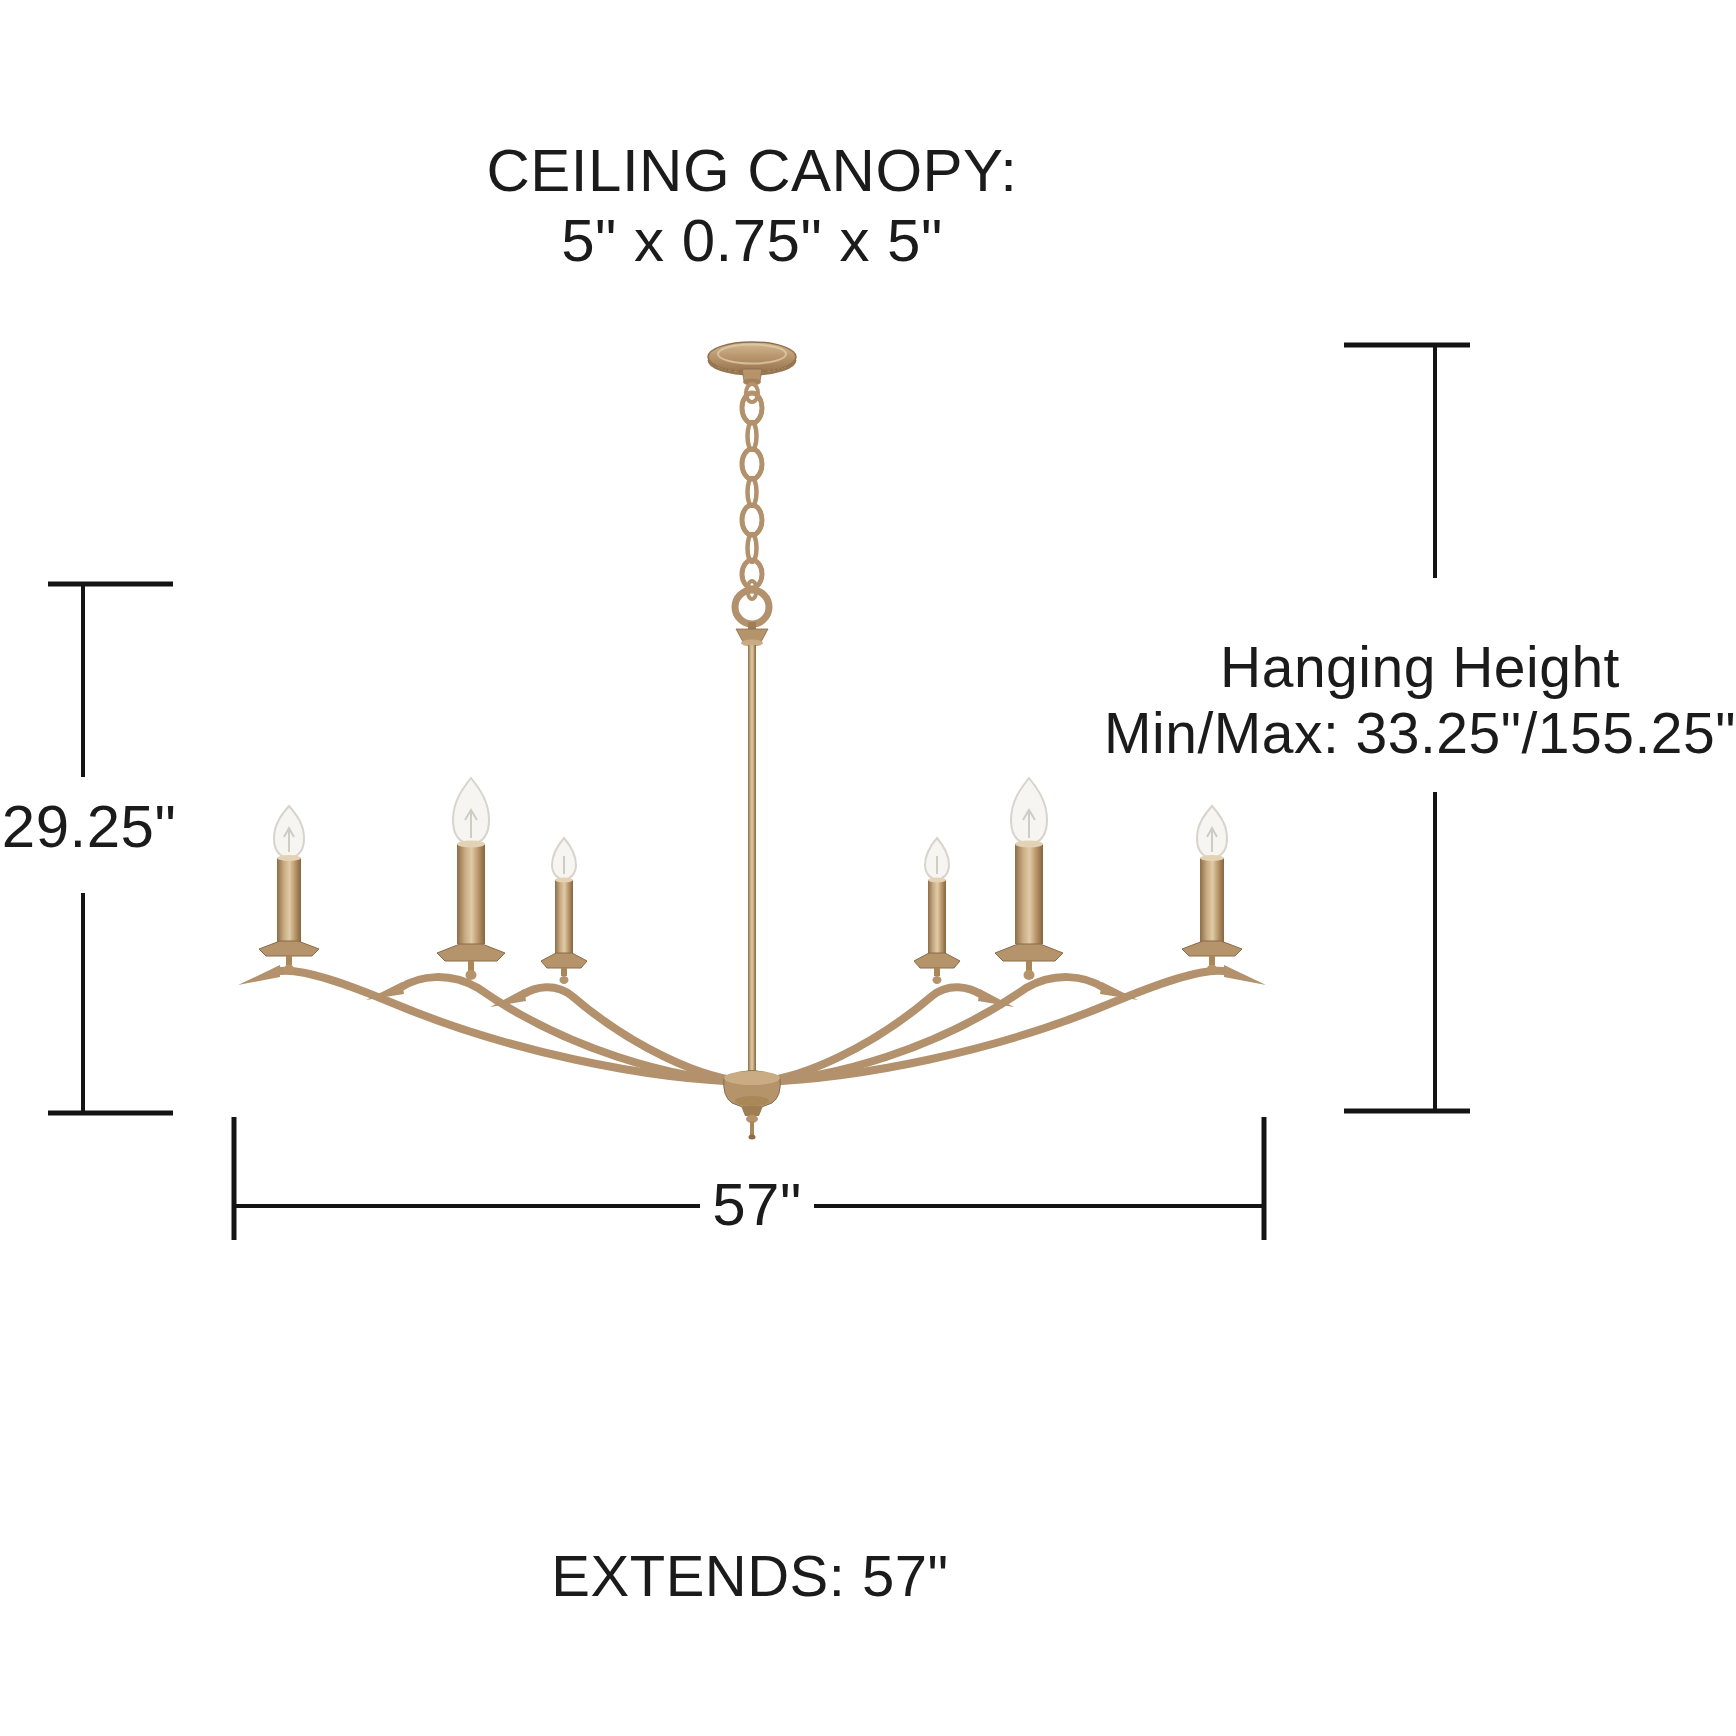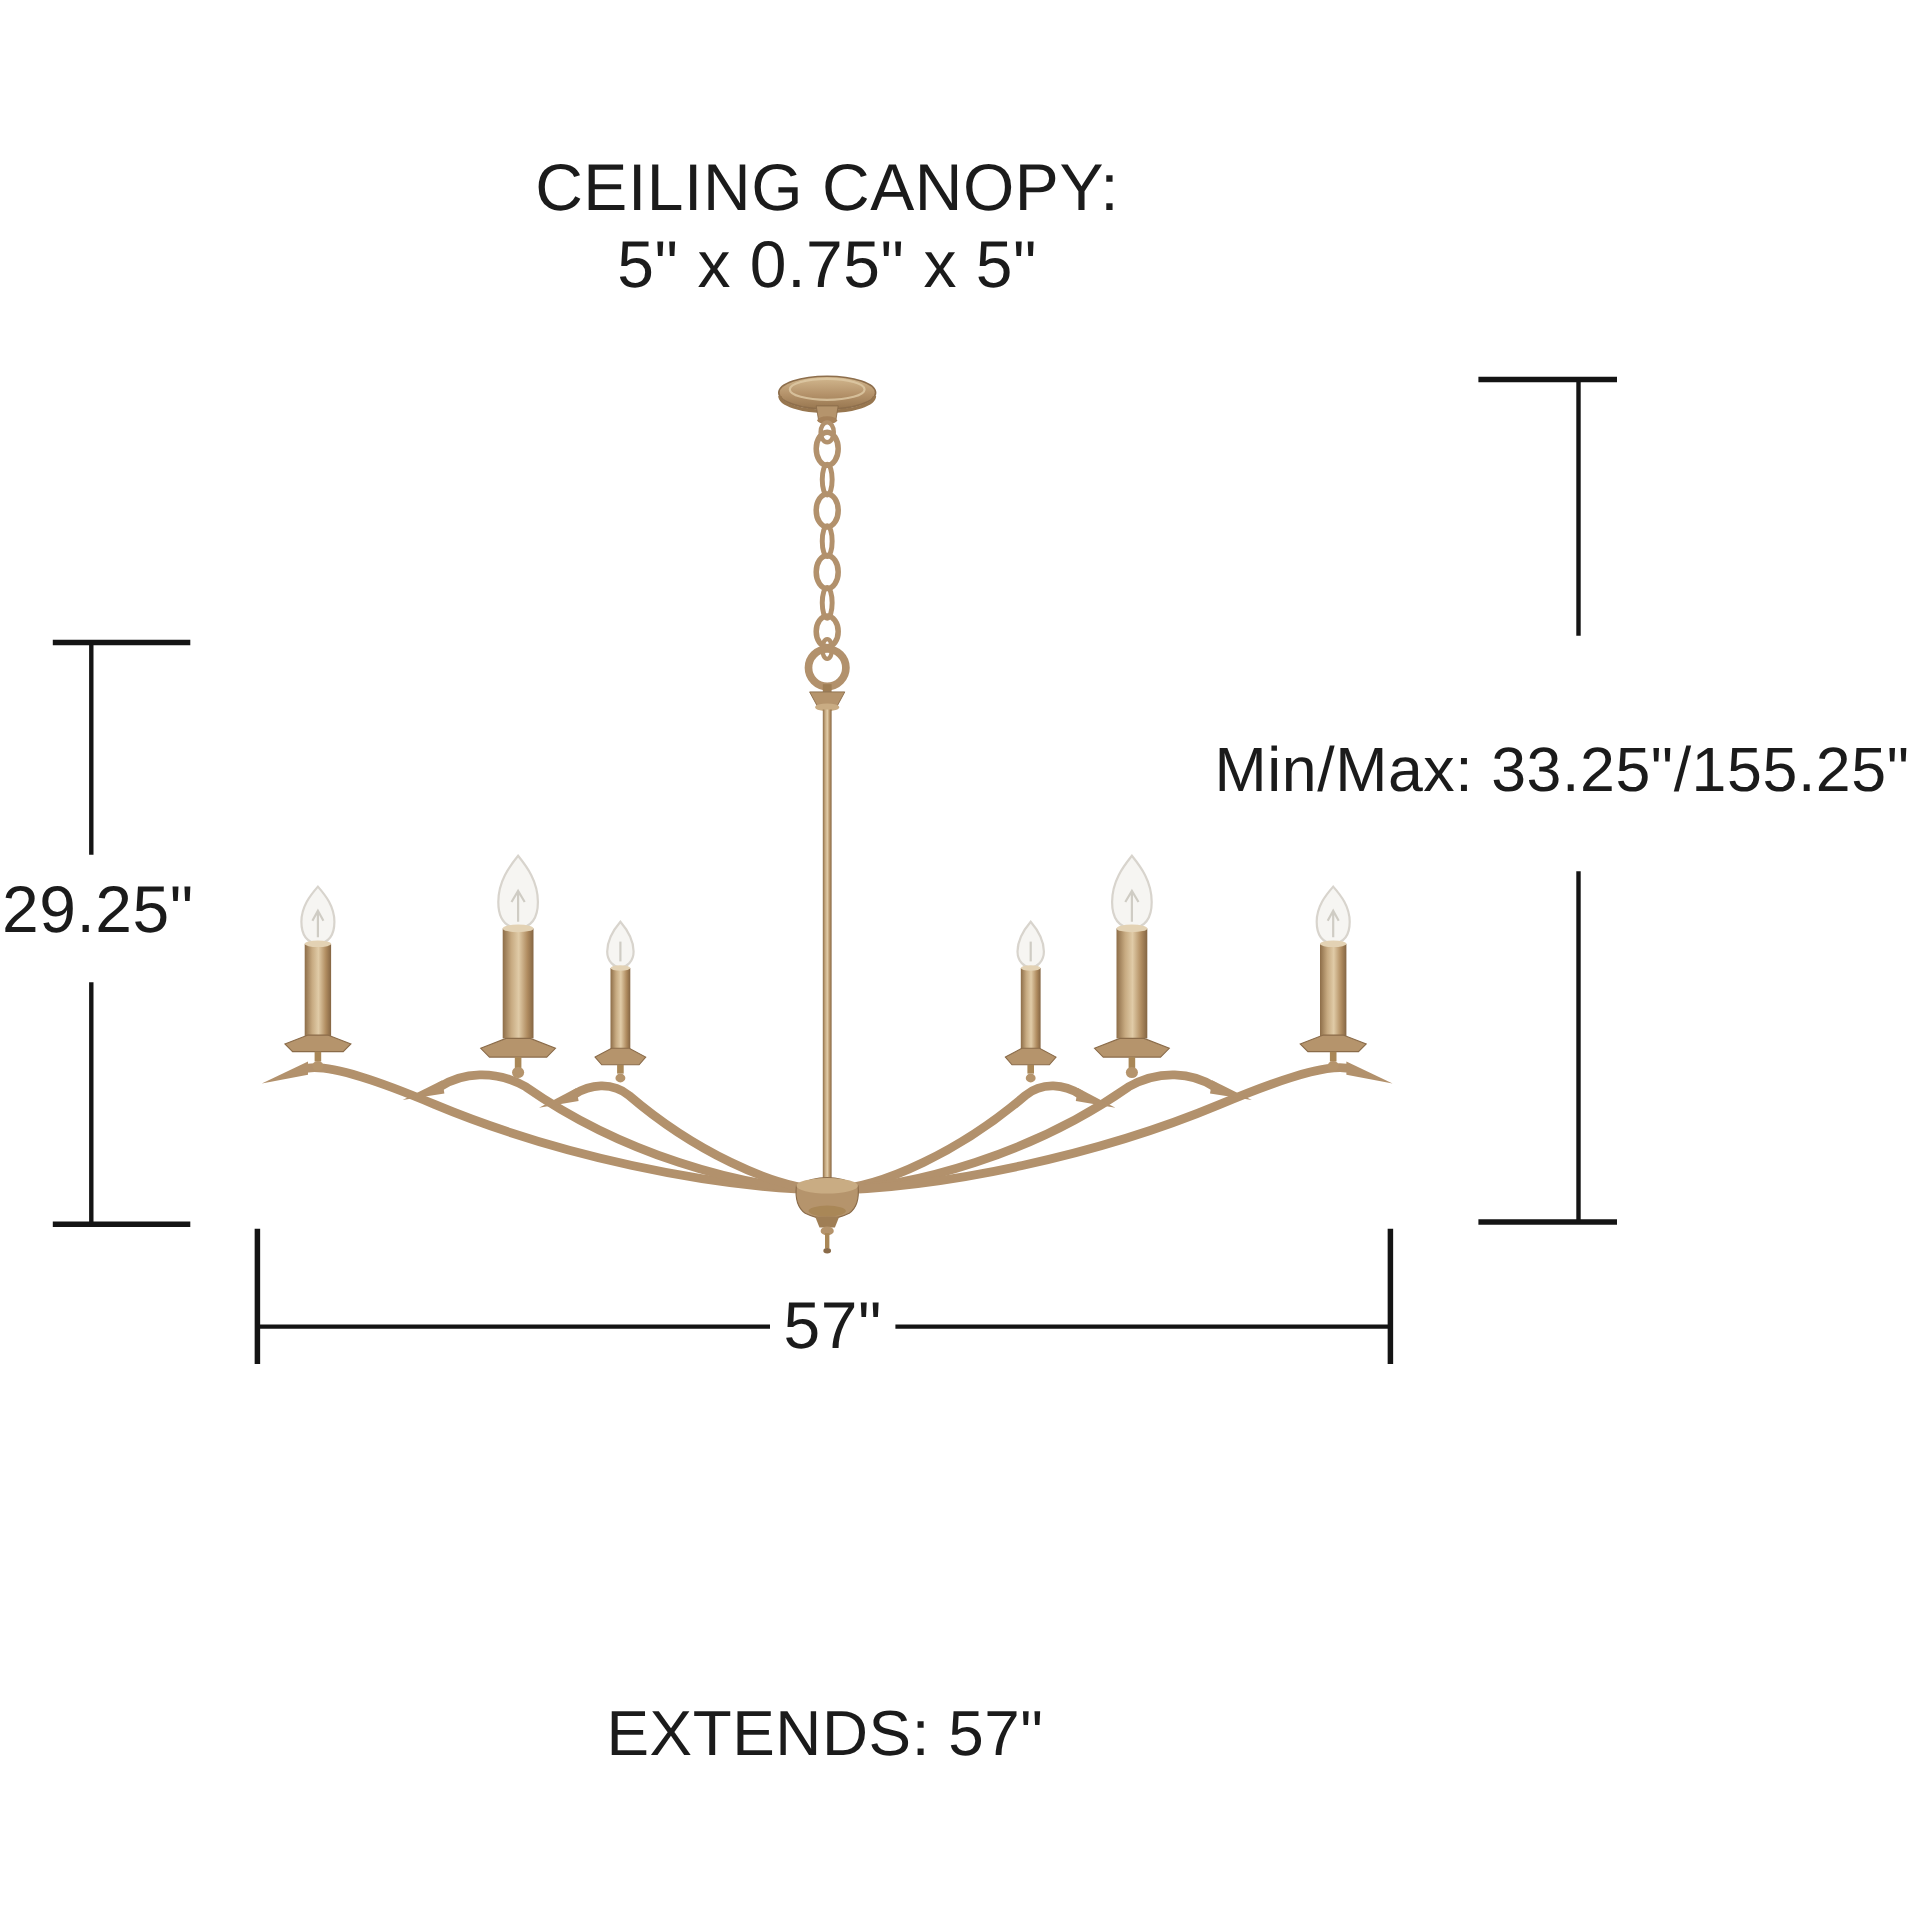--- a/index.html
+++ b/index.html
@@ -211,20 +211,21 @@
       </g>
     </g>
   </svg>
 
   <div class="label label-top" style="left:752px; top:206px;">
     <div>CEILING CANOPY:</div>
     <div>5" x 0.75" x 5"</div>
   </div>
 
   <div class="label label-right" style="left:1420px; top:700px;">
+    <div>Hanging Height</div>
     <div>Min/Max: 33.25"/155.25"</div>
   </div>
 
   <div class="label label-dim" style="left:89px; top:827px;">29.25"</div>
 
   <div class="label label-dim" style="left:757px; top:1205px;">57"</div>
 
   <div class="label label-bottom" style="left:750px; top:1576px;">EXTENDS: 57"</div>
 
 </div>

